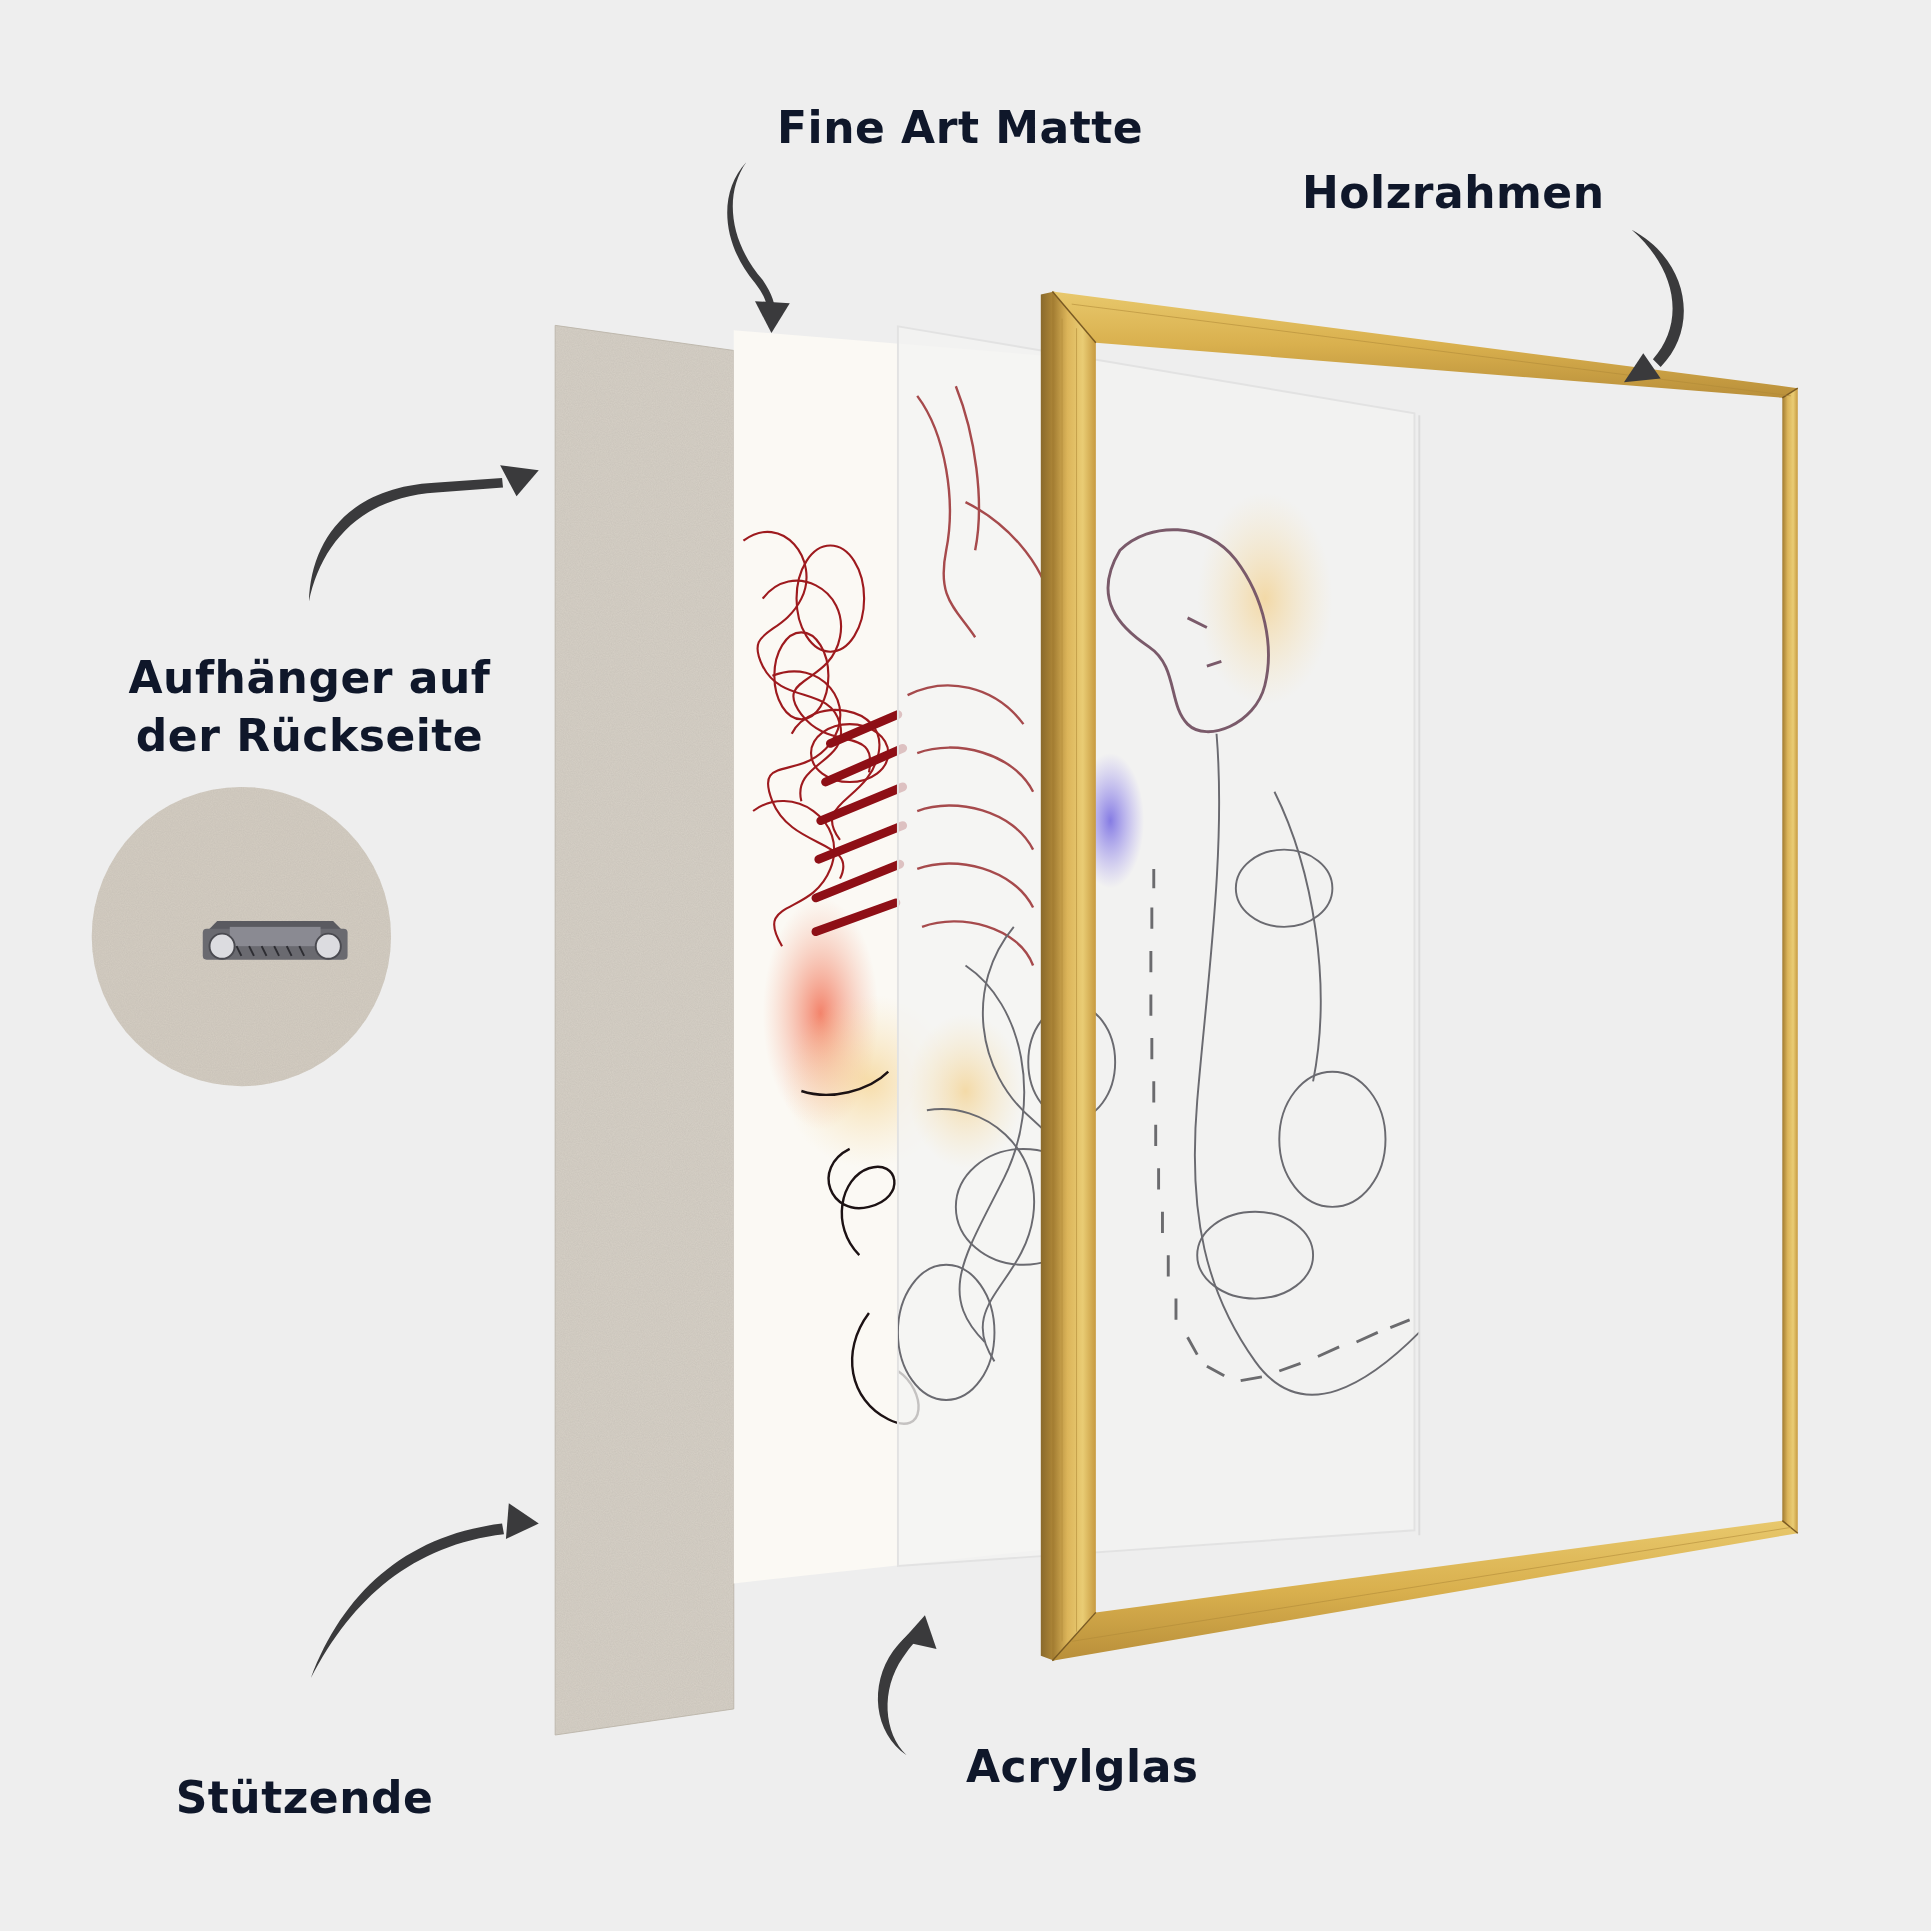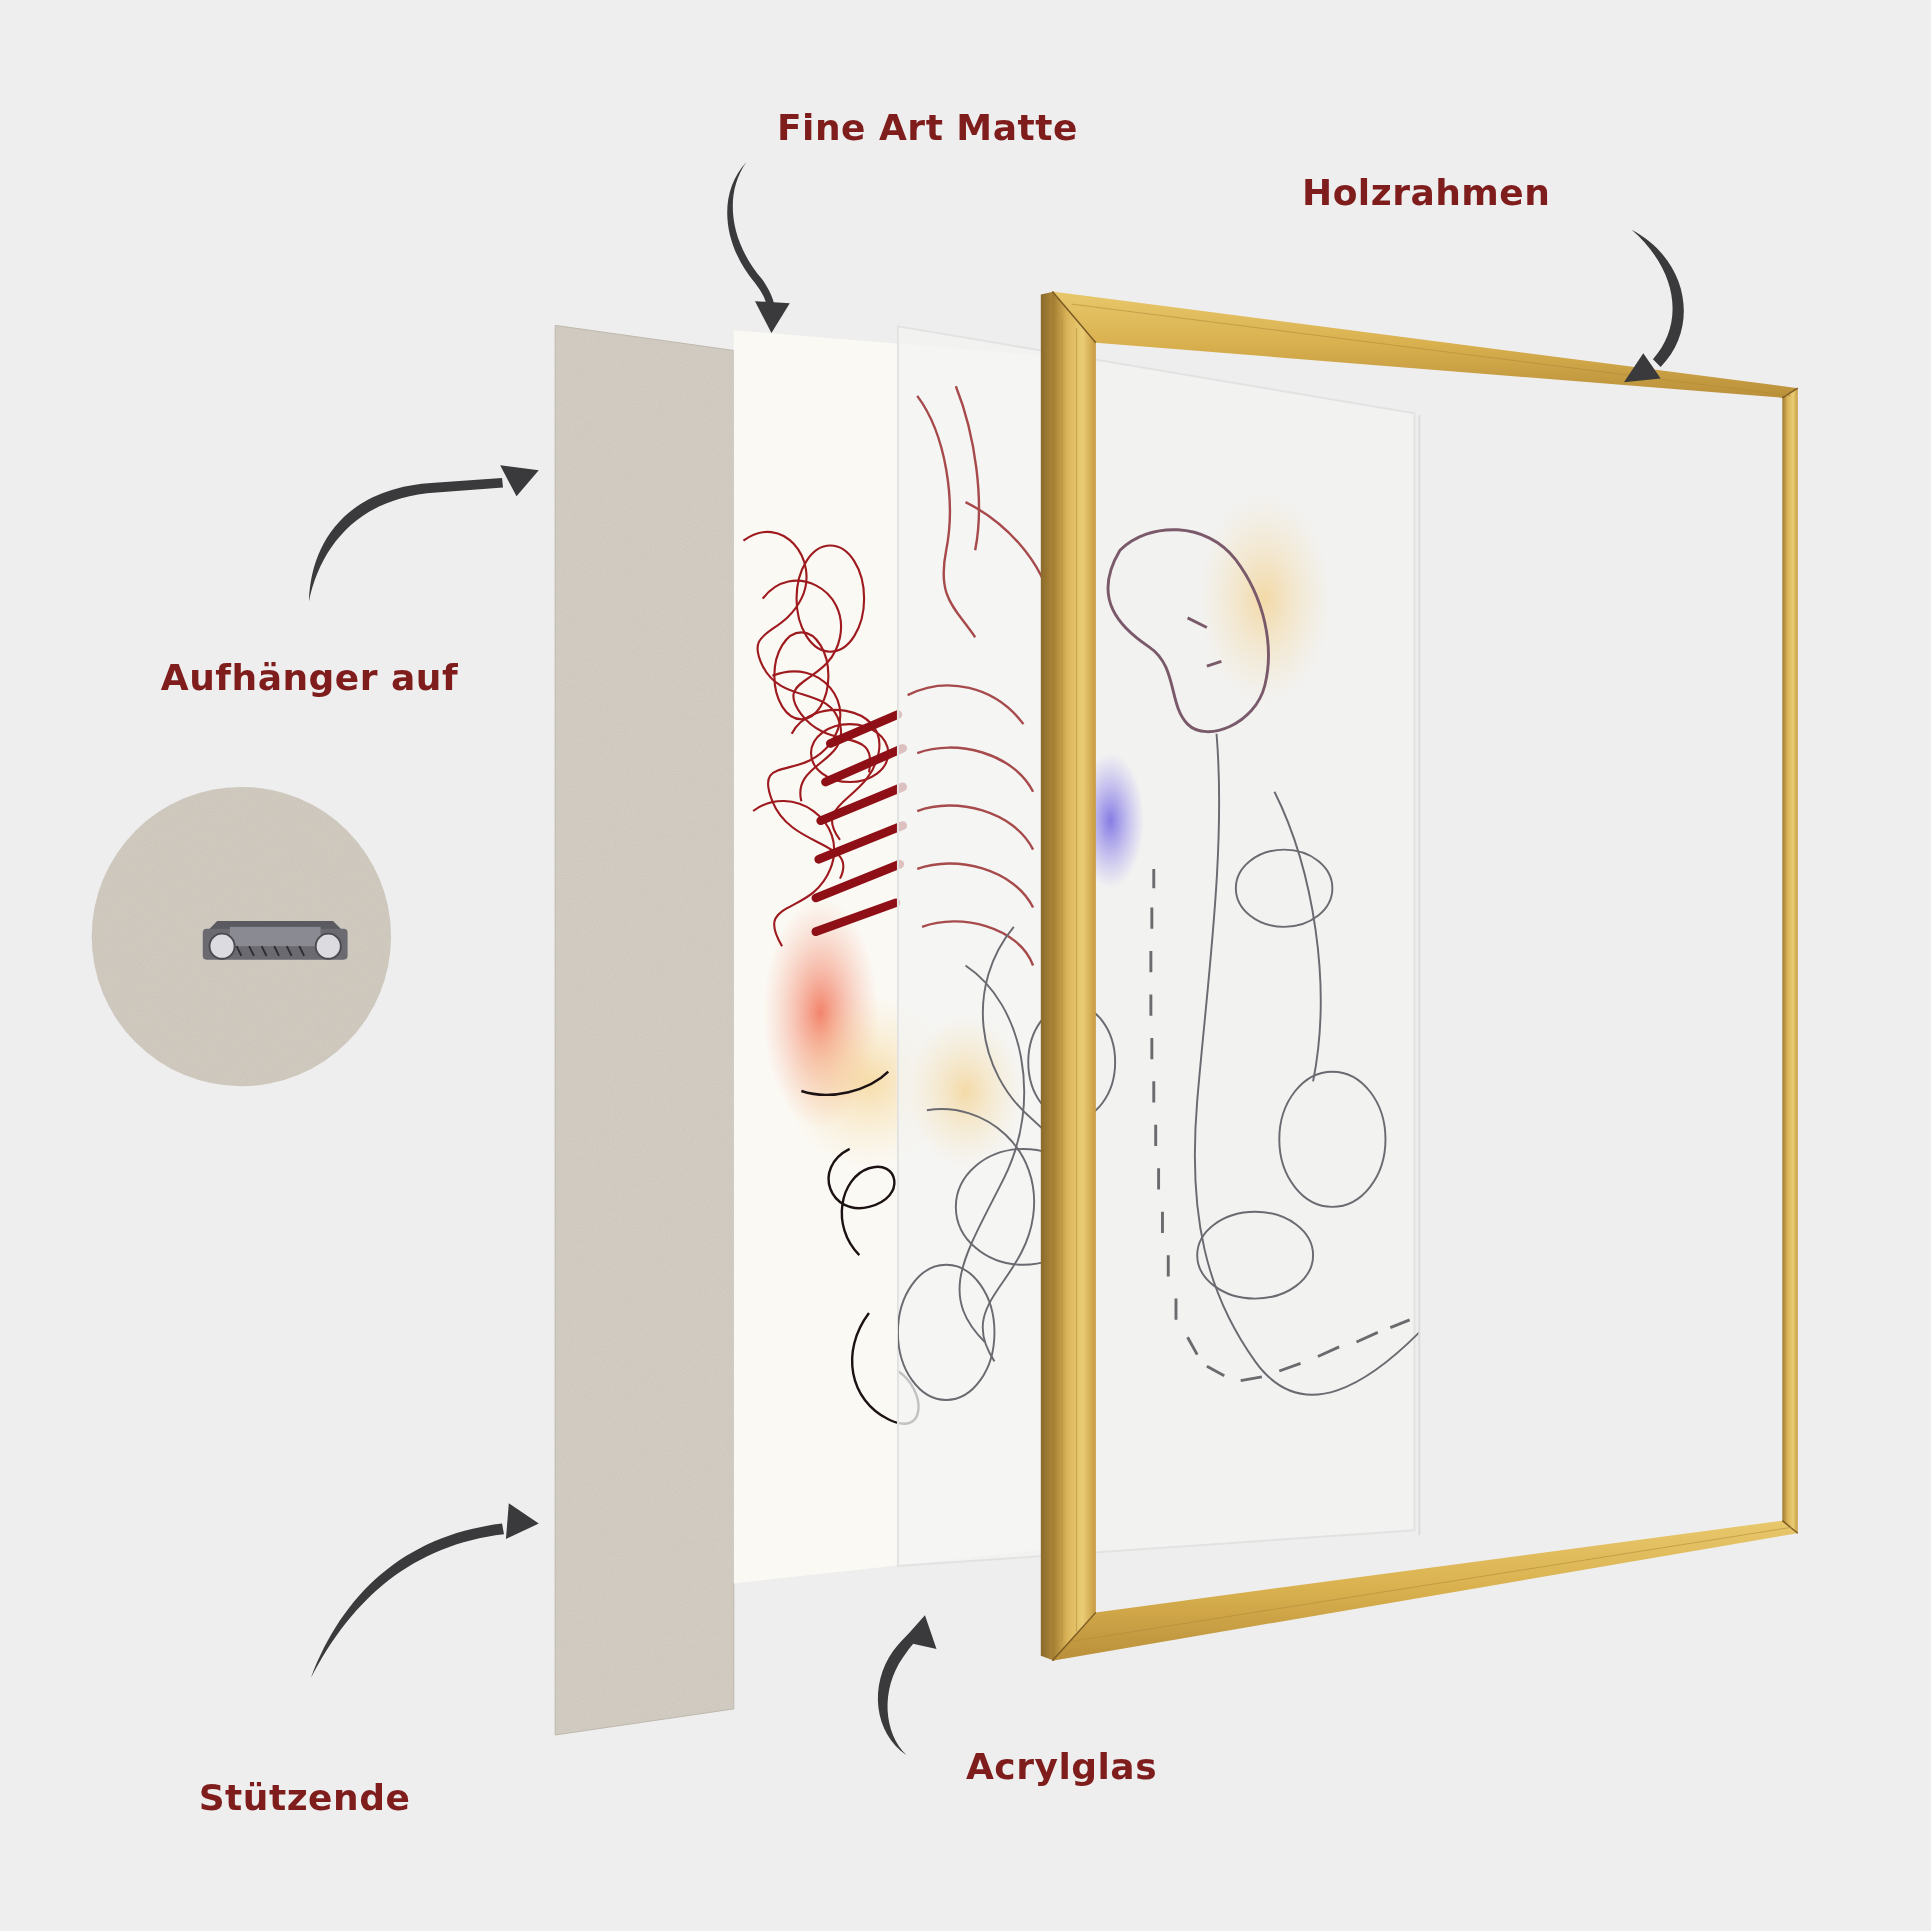--- a/index.html
+++ b/index.html
@@ -2,22 +2,22 @@
 <html><head>
 <meta charset="utf-8">
 <style>
   html, body { margin:0; padding:0; }
   body {
     width:1931px; height:1931px; overflow:hidden; position:relative;
     background:#eeeeee;
     font-family:"DejaVu Sans","Liberation Sans",sans-serif;
   }
   .label {
-    position:absolute; color:#7f1d1d; font-weight:bold;
-    font-size:36px; line-height:58px; letter-spacing:0.5px;
+    position:absolute; color:#0f172a; font-weight:bold;
+    font-size:44px; line-height:58px; letter-spacing:0.5px;
   }
   .label .line { display:block; white-space:nowrap; }
   .center { text-align:center; }
   svg.stage { position:absolute; left:0; top:0; }
 </style>
 </head>
 <body>
 
 <svg class="stage" width="1931" height="1931" viewBox="0 0 2000 2000">
   <defs>
@@ -220,20 +220,21 @@
 <div class="label" style="left:777px; top:99px;">
   <span class="line">Fine Art Matte</span>
 </div>
 
 <div class="label" style="left:1302px; top:164px;">
   <span class="line">Holzrahmen</span>
 </div>
 
 <div class="label center" style="left:97px; top:628px; width:425px;margin-top:21px;">
   <span class="line">Aufhänger auf</span>
+  <span class="line">der Rückseite</span>
 </div>
 
 <div class="label center" style="left:145px; top:1721px; width:319px;margin-top:48px;">
   <span class="line">Stützende</span>
 </div>
 
 <div class="label" style="left:966px; top:1738px;">
   <span class="line">Acrylglas</span>
 </div>
 

